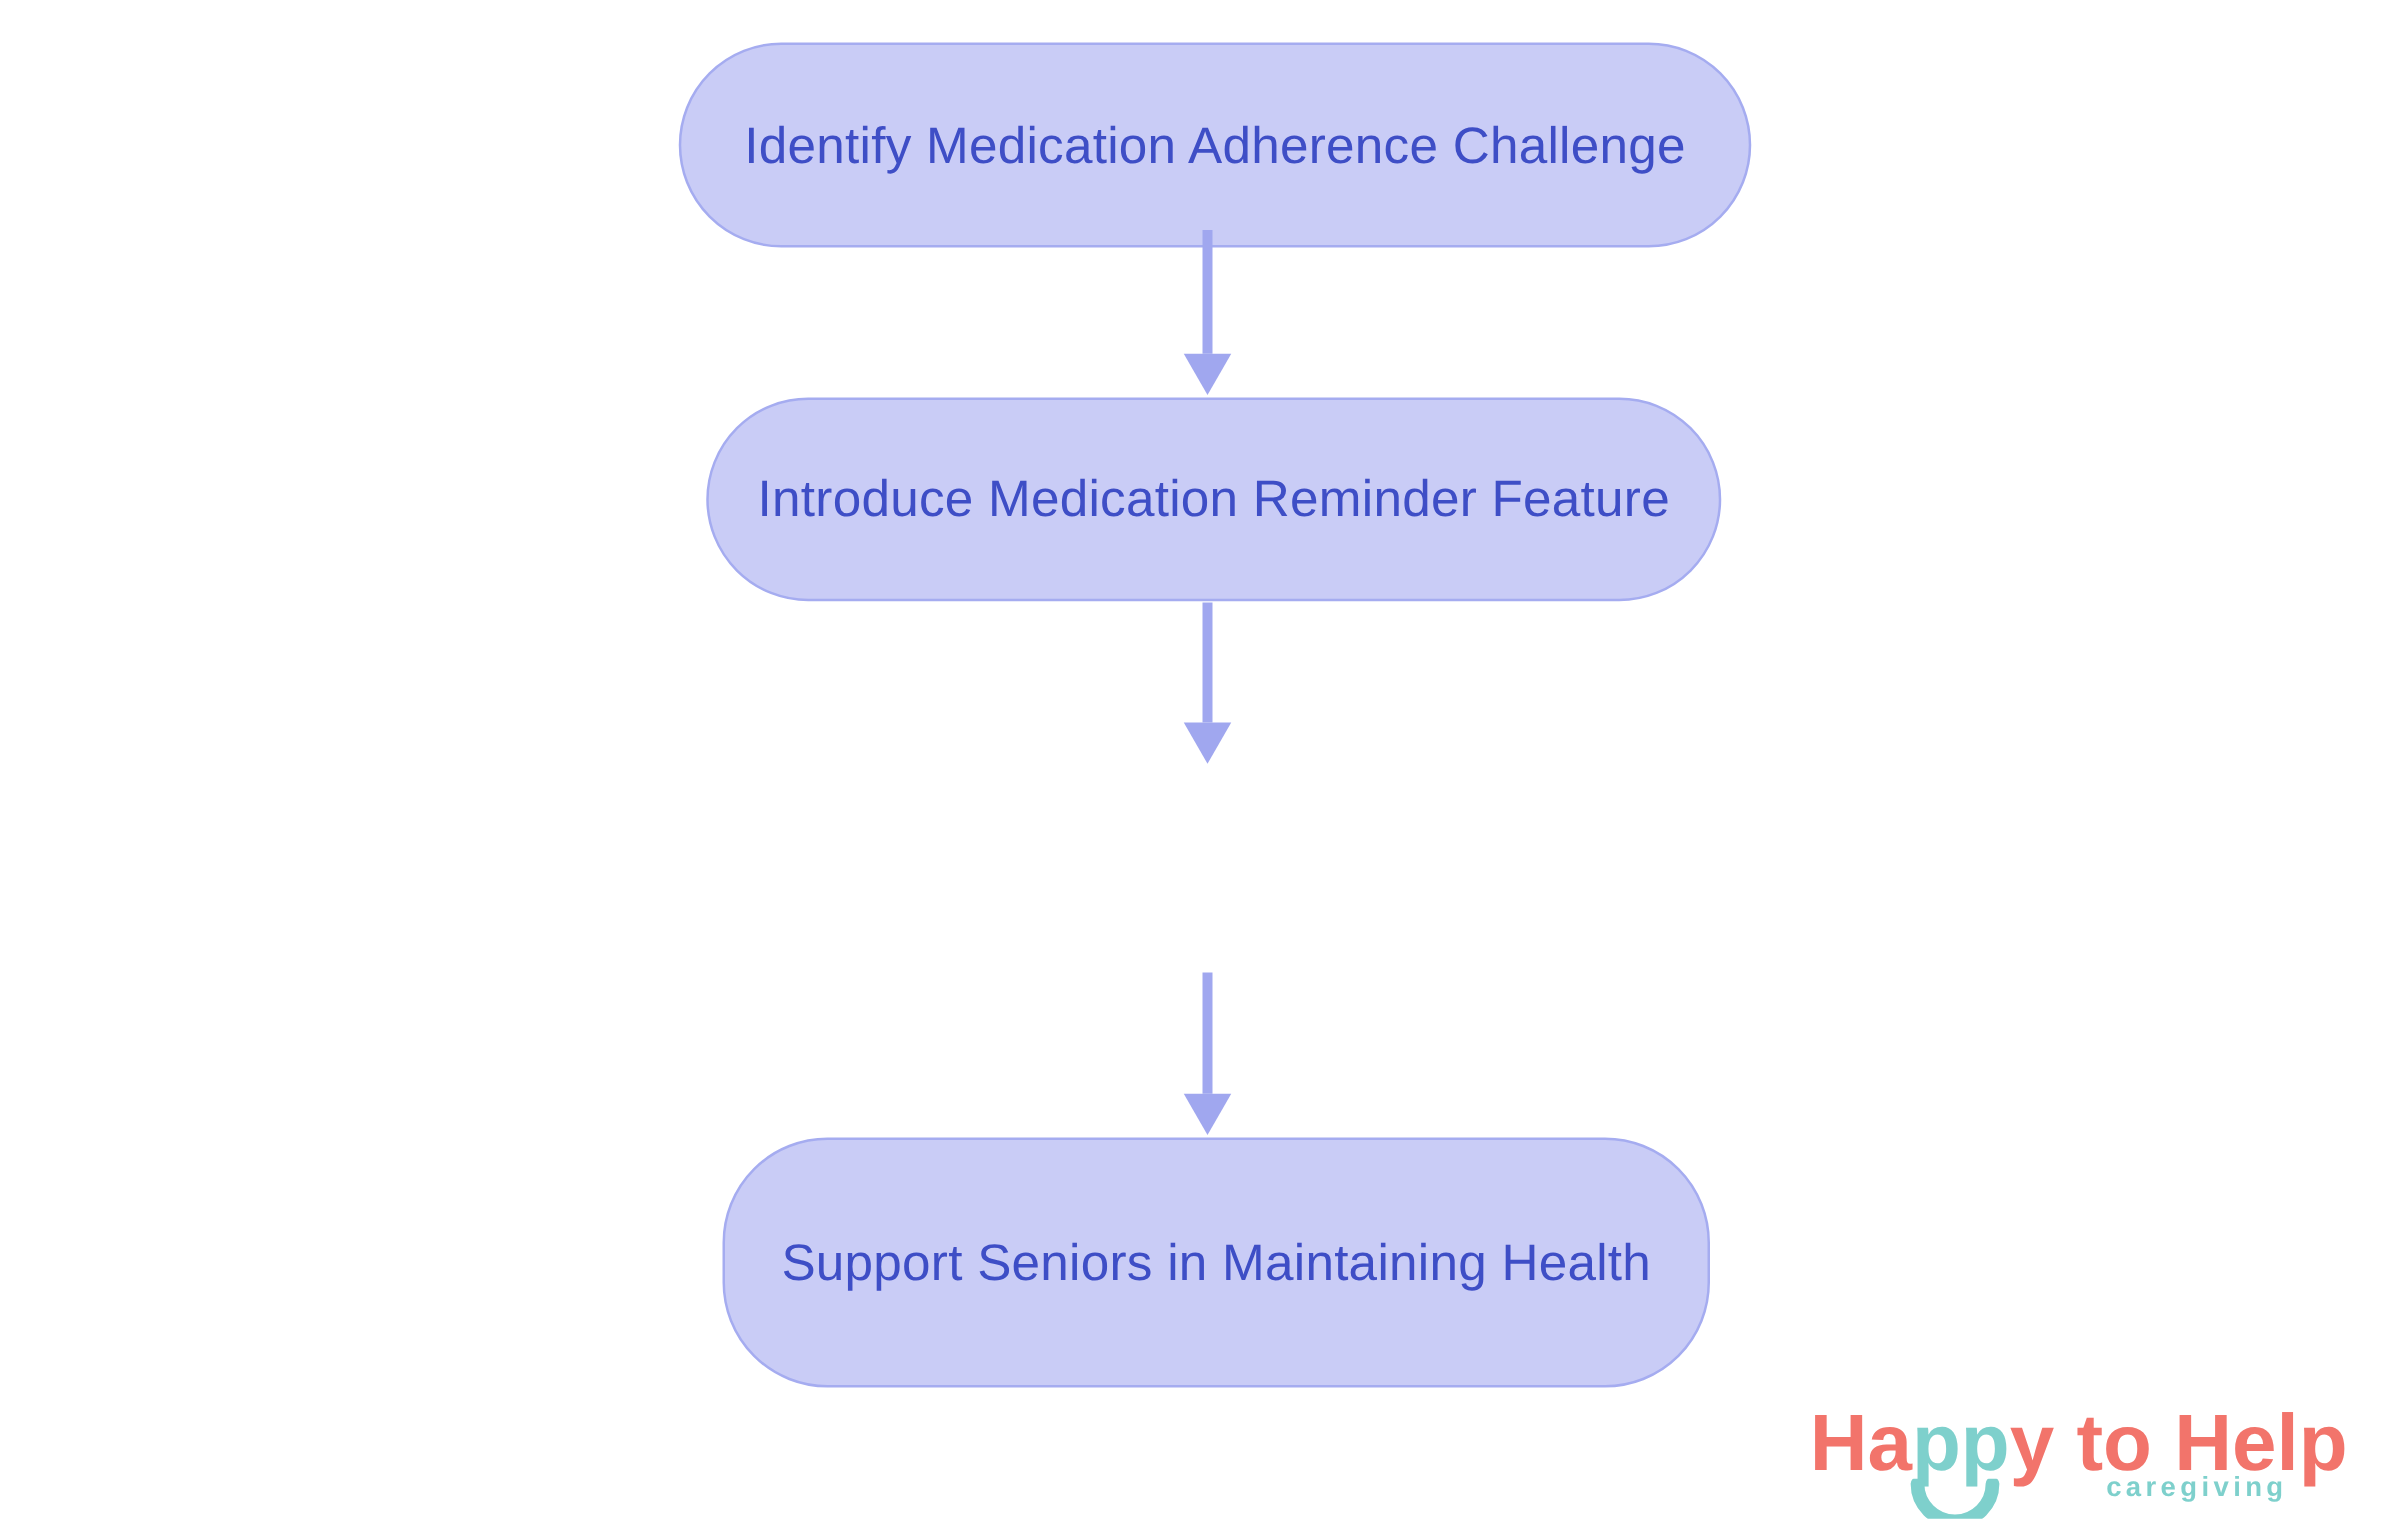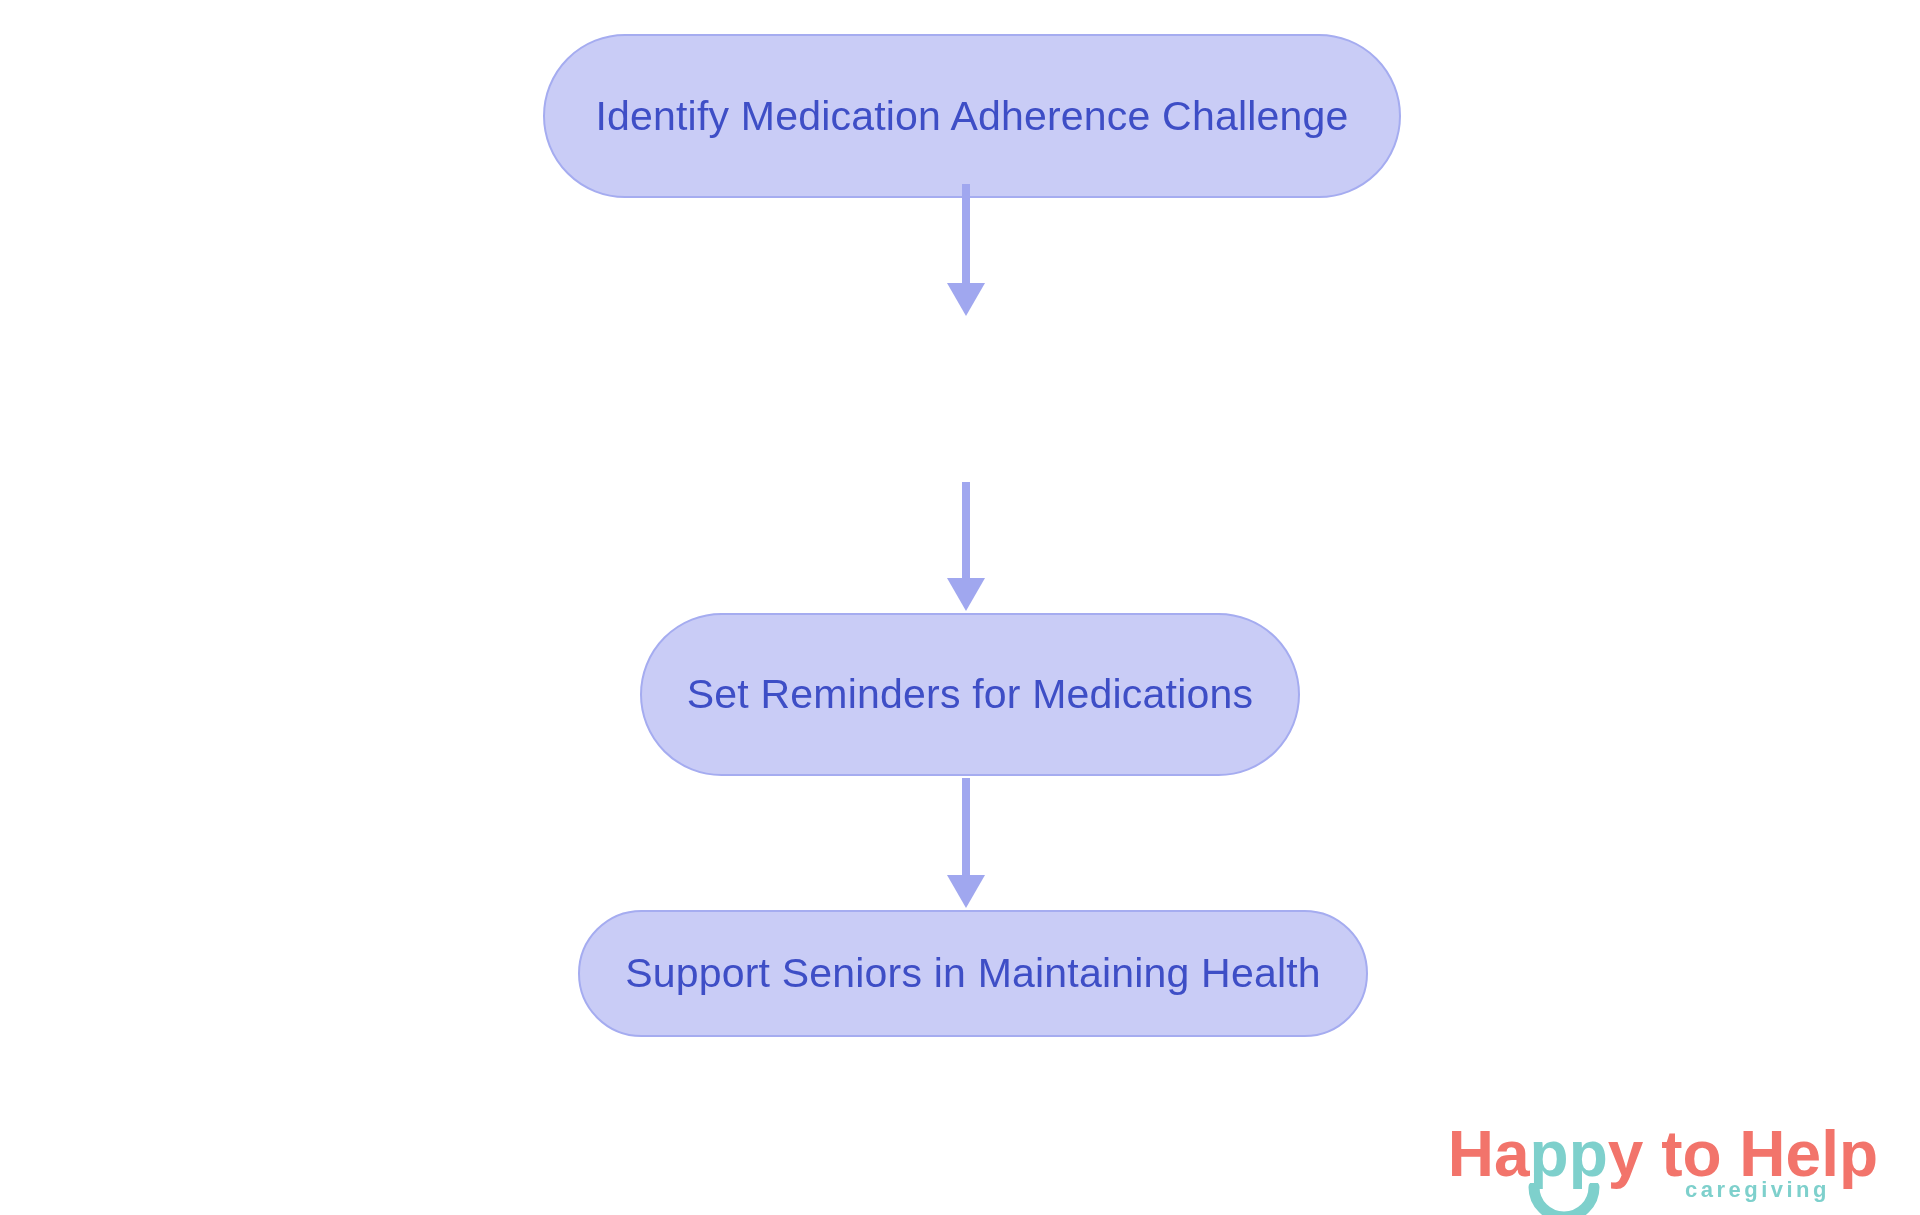--- a/index.html
+++ b/index.html
@@ -33,21 +33,21 @@
     align-items: center;
     justify-content: center;
     color: var(--node-text);
     font-size: 41px;
     letter-spacing: 0.2px;
     white-space: nowrap;
   }
   .node-1 { left: 543px; top: 34px;  width: 858px; height: 164px; }
   .node-2 { left: 565px; top: 318px; width: 812px; height: 163px; }
   .node-3 { left: 640px; top: 613px; width: 660px; height: 163px; }
-  .node-4 { left: 578px; top: 910px; width: 790px; height: 127px; }
+  .node-4 { left: 578px; top: 910px; width: 790px; height: 200px; }
 
   .arrow {
     position: absolute;
     width: 38px;
     display: flex;
     flex-direction: column;
     align-items: center;
     left: 947px;
   }
   .arrow-1 { top: 184px; height: 132px; }
@@ -109,29 +109,29 @@
 
   <div class="node node-1">
     <span>Identify Medication Adherence Challenge</span>
   </div>
 
   <div class="arrow arrow-1">
     <div class="arrow-line"></div>
     <div class="arrow-head"></div>
   </div>
 
+  <div class="node node-2">
+    <span>Introduce Medication Reminder Feature</span>
+  </div>
 
   <div class="arrow arrow-2">
     <div class="arrow-line"></div>
     <div class="arrow-head"></div>
   </div>
 
-  <div class="node node-3">
-    <span>Set Reminders for Medications</span>
-  </div>
 
   <div class="arrow arrow-3">
     <div class="arrow-line"></div>
     <div class="arrow-head"></div>
   </div>
 
   <div class="node node-4">
     <span>Support Seniors in Maintaining Health</span>
   </div>
 

